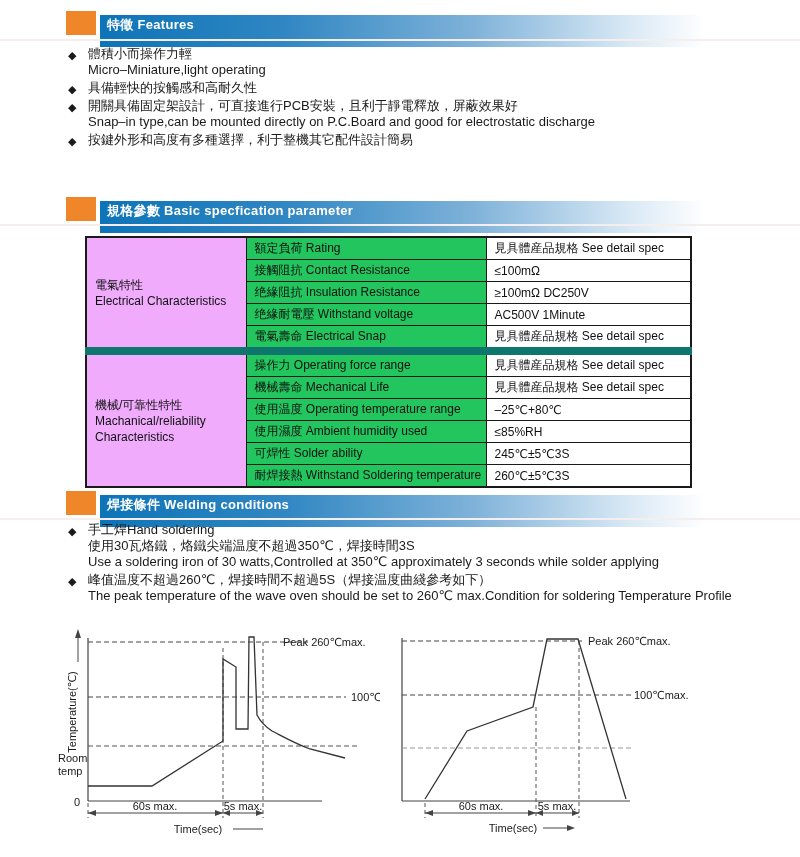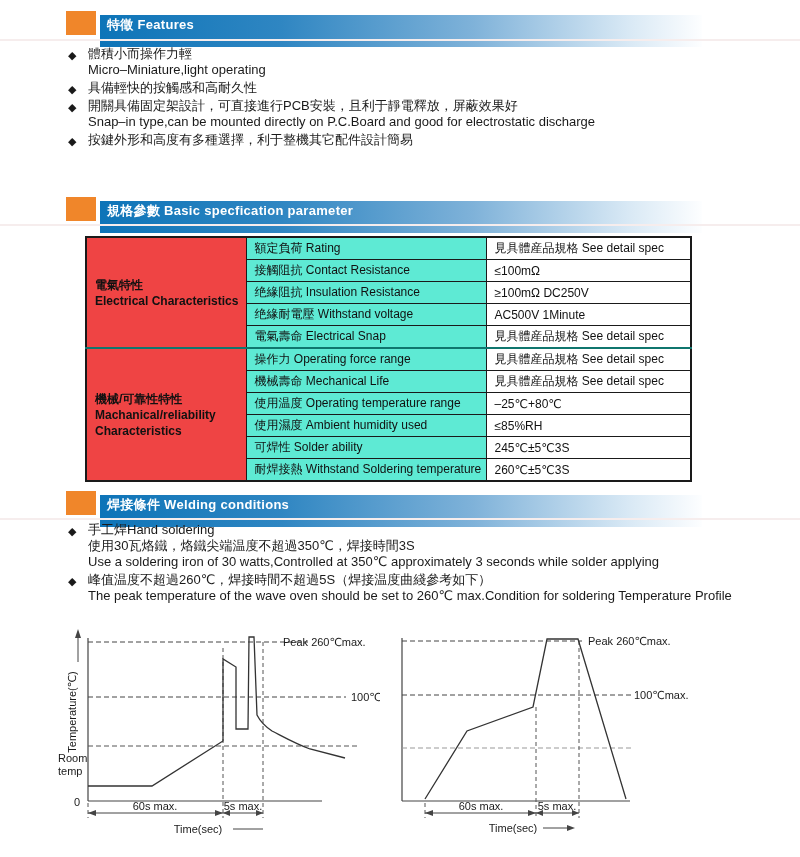--- a/index.html
+++ b/index.html
@@ -24,23 +24,23 @@
   .zh-line{position:relative;padding-left:22px;}
   .bullet{position:absolute;left:2px;top:1px;font-size:11px;color:#1a1a1a;}
   .en-line{padding-left:22px;}
   
   .spec-table{
     position:absolute;top:236px;left:85px;border-collapse:collapse;table-layout:fixed;width:605px;
     font-size:12px;color:#111;
   }
   .spec-table td{border:1px solid #1a1a1a;height:21px;padding:0 2px 0 8px;overflow:hidden;white-space:nowrap;}
   .spec-table{border:2px solid #1a1a1a;}
-  .spec-table td.param{background:#5eead4;}
-  .spec-table td.gl{vertical-align:middle;line-height:16px;background:#ef4444;font-weight:bold;}
-  .spec-table tr.group-sep td{border-top:2px solid #0f766e;}
+  .spec-table td.param{background:#22c55e;}
+  .spec-table td.gl{vertical-align:middle;line-height:16px;background:#f0abfc;}
+  .spec-table tr.group-sep td{border-top:8px solid #0f766e;}
   
   .chart-svg{position:absolute;}
   .chart-svg text{font-family:"Liberation Sans","DejaVu Sans",sans-serif;fill:#1a1a1a;}
 </style>
 </head>
 <body>
 
 <div class="page">
 
   <div class="sec-header" style="top:11px;">

